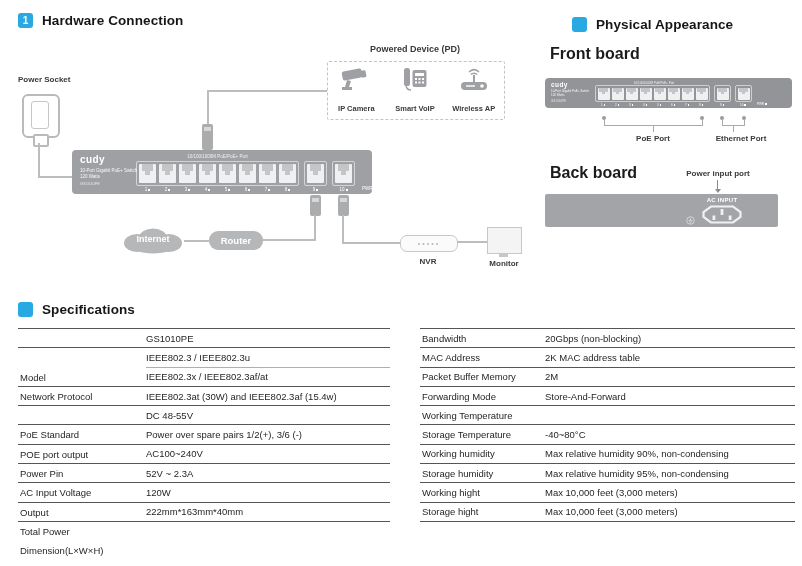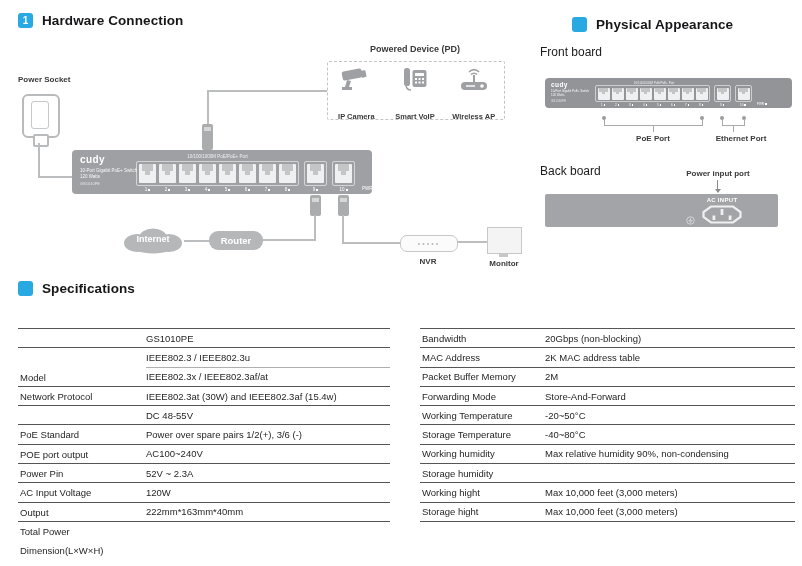--- a/index.html
+++ b/index.html
@@ -4,21 +4,21 @@
 <style>
   html,body{margin:0;padding:0;background:#fff;}
   #page{position:relative;width:802px;height:566px;background:#ffffff;
         font-family:"Liberation Sans",sans-serif;overflow:hidden;}
 
   
   .sec-hdr{position:absolute;display:flex;align-items:center;gap:9px;}
   .badge{width:15px;height:15px;background:#29A9E1;border-radius:3px;color:#fff;
          font-size:10px;font-weight:bold;display:flex;align-items:center;justify-content:center;}
   .sec-title{font-size:13.5px;font-weight:bold;color:#161618;letter-spacing:.1px;}
-  .board-title{position:absolute;font-size:12px;font-weight:normal;color:#1b1b1d;}
+  .board-title{position:absolute;font-size:16px;font-weight:bold;color:#1b1b1d;margin-left:10px;}
 
   
   .dlabel{position:absolute;font-size:8px;color:#3a3a3c;font-weight:600;}
   .cable{position:absolute;background:#bcbdbf;}
   .dash-box{position:absolute;border:1.5px dashed #c3c4c6;border-radius:2px;}
   .plug{position:absolute;background:#abacae;border-radius:2px;}
   .plug::after{content:"";position:absolute;left:20%;right:20%;top:3px;height:4px;background:#d6d7d9;}
 
   
   .socket{position:absolute;left:22px;top:94px;width:34px;height:40px;
@@ -61,21 +61,21 @@
   .sw-small .port{width:12px;height:12px;}
   .sw-small .grp-labels{gap:2px;padding:0 2px;}
   .sw-small .port-label{width:12px;font-size:3px;}
   .sw-small .led-dot{width:1.5px;height:1.5px;}
   .sw-small .pwr-col{font-size:3px;margin-left:1px;margin-bottom:1px;}
 
   
   .pd-row{position:absolute;left:327px;top:66px;width:176px;height:48px;
           display:flex;justify-content:space-around;align-items:flex-start;}
   .pd-dev{display:flex;flex-direction:column;align-items:center;width:56px;}
-  .pd-dev .pd-name{font-size:7.5px;color:#3a3a3c;font-weight:600;margin-top:16px;white-space:nowrap;}
+  .pd-dev .pd-name{font-size:7.5px;color:#3a3a3c;font-weight:600;margin-top:8px;white-space:nowrap;}
 
   
   .cloud-wrap{position:absolute;left:120px;top:227px;width:66px;height:28px;}
   .cloud-text{position:absolute;left:0;top:7px;width:66px;text-align:center;
               color:#fff;font-weight:bold;font-size:9px;}
   .router{position:absolute;left:209px;top:231px;width:54px;height:19px;background:#b6b7b9;
           border-radius:9px;color:#fff;font-weight:bold;font-size:9.5px;
           display:flex;align-items:center;justify-content:center;}
   .nvr{position:absolute;left:400px;top:235px;width:56px;height:15px;border:1.5px solid #c6c7c9;
        border-radius:7px;background:#fbfbfb;display:flex;align-items:center;justify-content:center;}
@@ -424,21 +424,21 @@
       </svg>
     </div>
     <div class="ground">
       <svg width="9" height="9" viewBox="0 0 12 12">
         <circle cx="6" cy="6" r="5" fill="none" stroke="#dcdde0" stroke-width="1.1"></circle>
         <path d="M6 2.6 V6 M3.3 6 H8.7 M4.2 7.8 H7.8 M5.2 9.4 H6.8" stroke="#dcdde0" stroke-width="1" fill="none"></path>
       </svg>
     </div>
   </div>
 
-  <div class="sec-hdr" style="left:18px;top:281px;">
+  <div class="sec-hdr" style="left:18px;top:302px;">
     <span class="badge"></span>
     <span class="sec-title">Specifications</span>
   </div>
 
   <div class="spec-table spec-left" id="spec-left">
       <div class="srow">
         <div class="slabel">Model</div>
         <div class="svals">
           <div class="sval">GS1010PE</div>
         </div>
@@ -513,38 +513,38 @@
         </div>
       </div>
       <div class="srow">
         <div class="slabel">Forwarding Mode</div>
         <div class="svals">
           <div class="sval">Store-And-Forward</div>
         </div>
       </div>
       <div class="srow">
         <div class="slabel">Working Temperature</div>
-        <div class="svals">
-          <div class="sval">-20~50°C</div>
-        </div>
       </div>
       <div class="srow">
         <div class="slabel">Storage Temperature</div>
         <div class="svals">
           <div class="sval">-40~80°C</div>
         </div>
       </div>
       <div class="srow">
         <div class="slabel">Working humidity</div>
         <div class="svals">
           <div class="sval">Max relative humidity 90%, non-condensing</div>
         </div>
       </div>
       <div class="srow">
         <div class="slabel">Storage humidity</div>
+        <div class="svals">
+          <div class="sval">Max relative humidity 95%, non-condensing</div>
+        </div>
       </div>
       <div class="srow">
         <div class="slabel">Working hight</div>
         <div class="svals">
           <div class="sval">Max 10,000 feet  (3,000 meters)</div>
         </div>
       </div>
       <div class="srow">
         <div class="slabel">Storage hight</div>
         <div class="svals">

